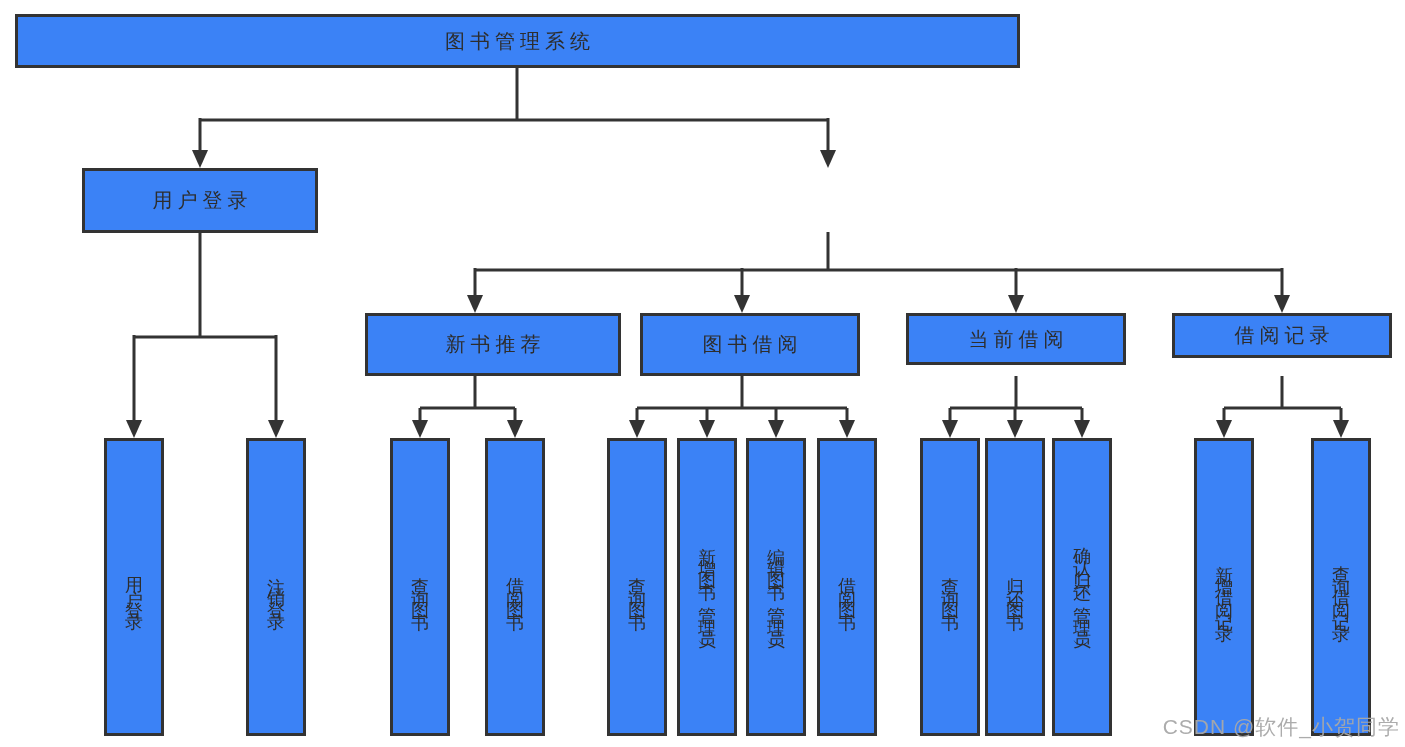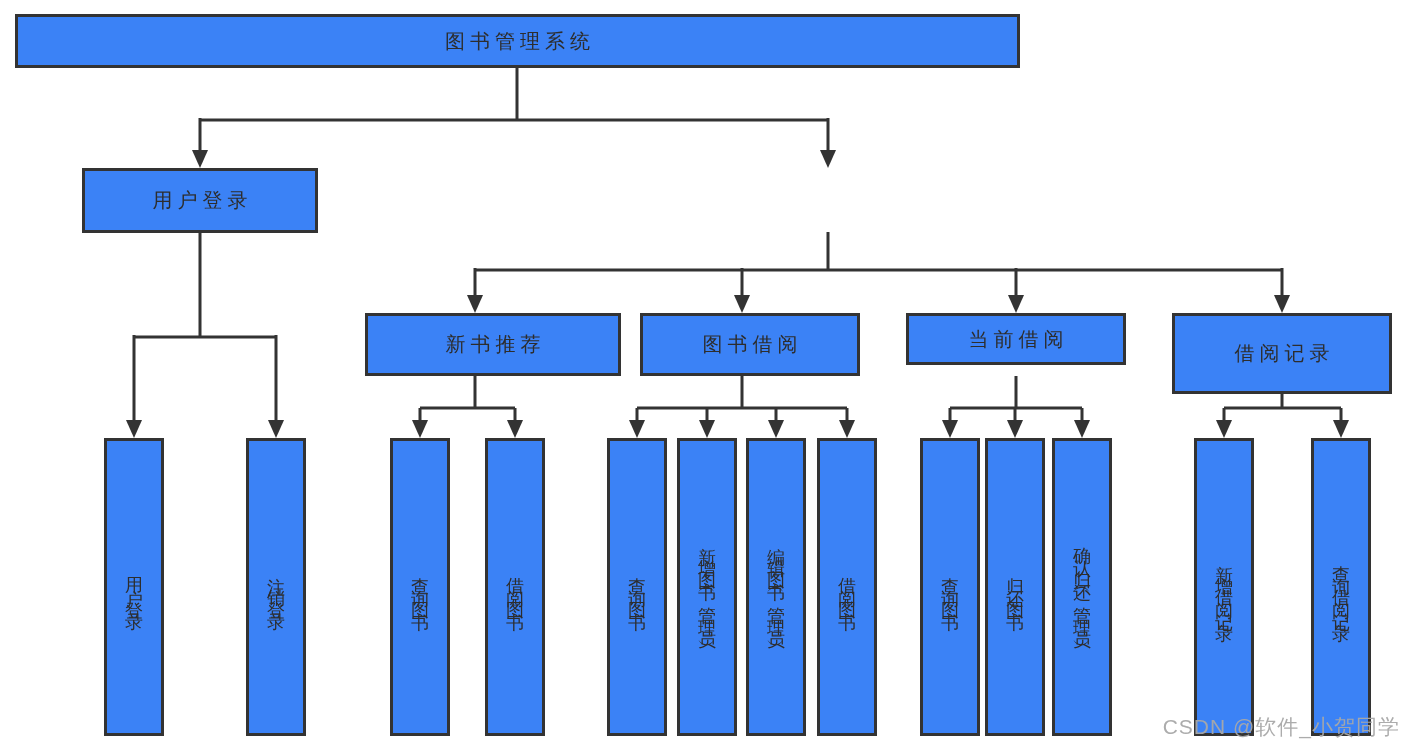--- a/index.html
+++ b/index.html
@@ -69,21 +69,21 @@
     <polygon points="1333,420 1349,420 1341,438" fill="var(--line)"></polygon>
   </svg>
 
   <div class="node h" style="left:15px; top:14px; width:1005px; height:54px;">图书管理系统</div>
 
   <div class="node h" style="left:82px; top:168px; width:236px; height:65px;">用户登录</div>
 
   <div class="node h" style="left:365px; top:313px; width:256px; height:63px;">新书推荐</div>
   <div class="node h" style="left:632px; top:313px; width:220px; height:63px;margin-left:8px;">图书借阅</div>
   <div class="node h" style="left:906px; top:313px; width:220px; height:52px;">当前借阅</div>
-  <div class="node h" style="left:1172px; top:313px; width:220px; height:81px;">借阅记录</div>
+  <div class="node h" style="left:1172px; top:313px; width:220px; height:45px;">借阅记录</div>
 
   <div class="node v" style="left:104px; top:438px; width:60px; height:298px;">用户登录</div>
   <div class="node v" style="left:246px; top:438px; width:60px; height:298px;">注销登录</div>
 
   <div class="node v" style="left:390px; top:438px; width:60px; height:298px;">查询图书</div>
   <div class="node v" style="left:485px; top:438px; width:60px; height:298px;">借阅图书</div>
 
   <div class="node v" style="left:607px; top:438px; width:60px; height:298px;">查询图书</div>
   <div class="node v" style="left:677px; top:438px; width:60px; height:298px;">新增图书（管理员）</div>
   <div class="node v" style="left:746px; top:438px; width:60px; height:298px;">编辑图书（管理员）</div>

